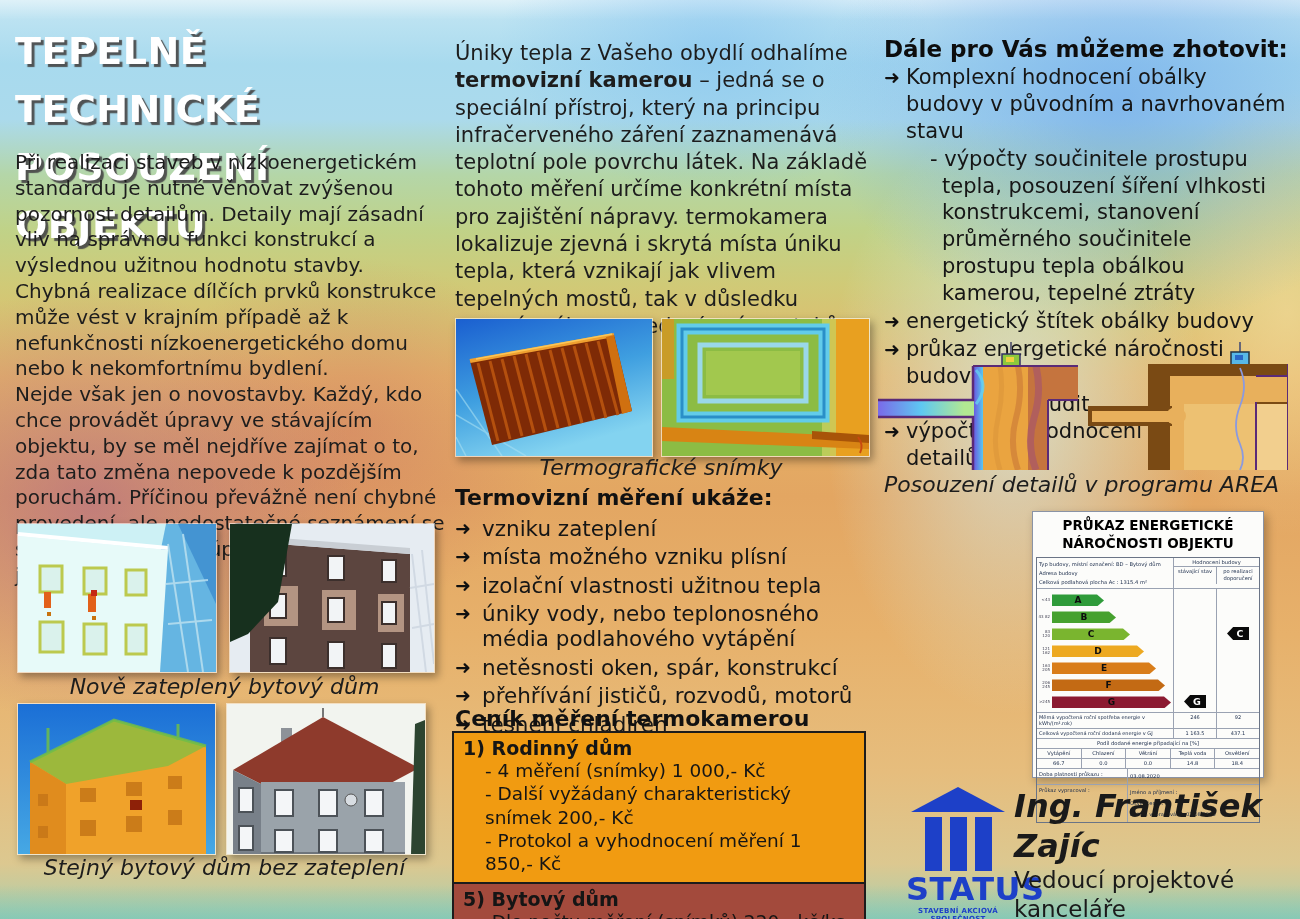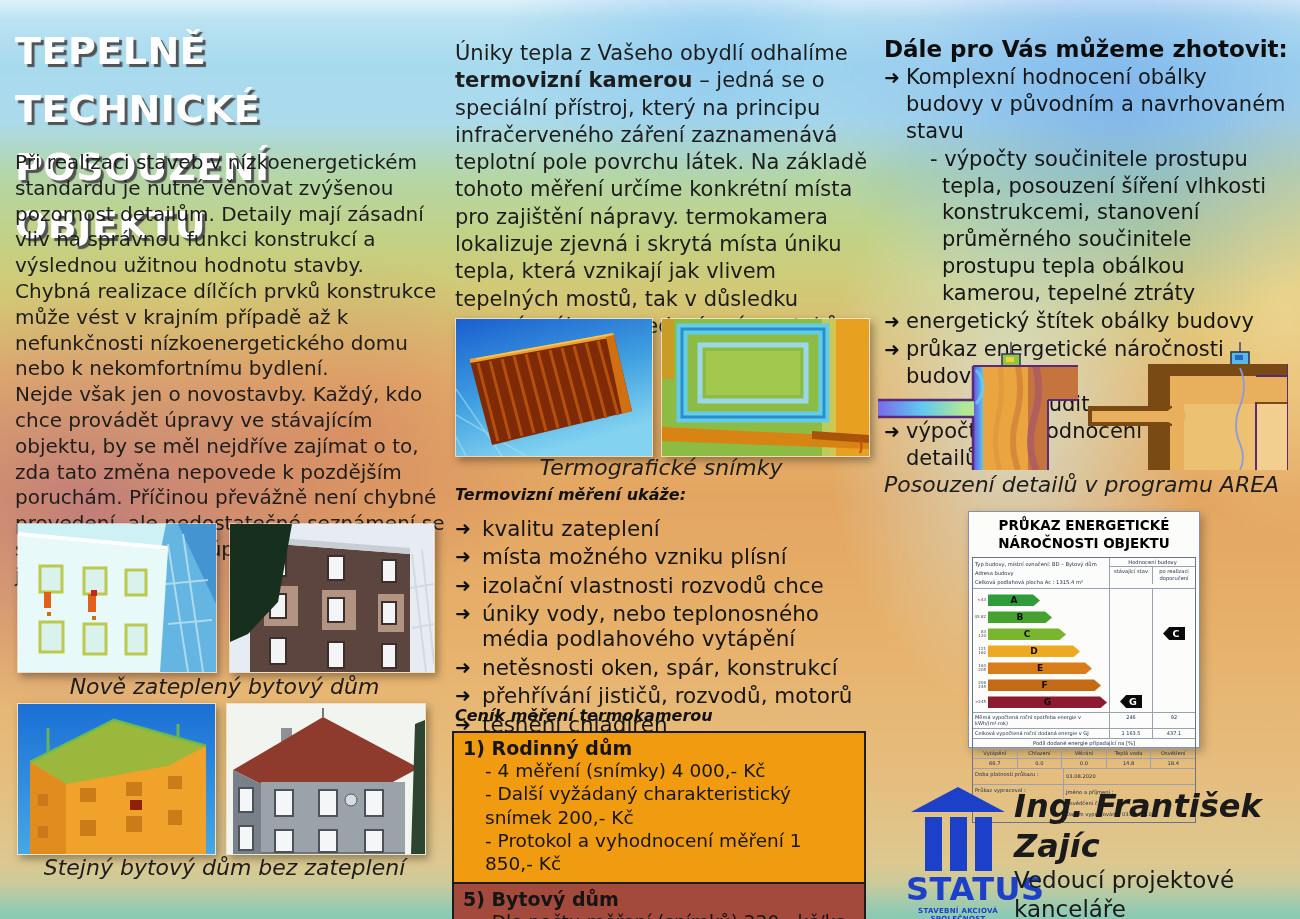--- a/index.html
+++ b/index.html
@@ -33,41 +33,41 @@
   .left-paras { left:15px; top:150px; width:430px; }
   .para { font-size:20px; line-height:1.29; color:#1d1d1d; margin:0; }
   .photo-row { display:flex; }
   .photo { box-shadow:3px 4px 8px rgba(0,0,0,0.35); border:1px solid rgba(255,255,255,0.55); }
   .photo svg { display:block; }
   .caption { font-style:italic; font-size:22px; color:#1d1d1d; text-align:center; }
 
   
   .mid-intro { left:455px; top:40px; width:414px; font-size:21px; line-height:1.3; color:#1d1d1d; }
   .mid-intro b { font-weight:bold; }
-  .list-head { font-size:16px; font-weight:bold; color:#111;font-style:italic; }
+  .list-head { font-size:22px; font-weight:bold; color:#111; }
   .b-row { display:flex; font-size:21.5px; line-height:1.18; color:#161616; margin:3px 0; }
   .b-arrow { flex:0 0 27px; font-size:19px; padding-top:1px; color:#101010; }
   .price-wrap { left:452px; top:731px; width:414px; border:2px solid #1c1c1c; }
   .price-box { padding:4px 9px 7px 9px; color:#151515; }
   .price-box.family { background:#f19b11; }
   .price-box.apartment { background:#a34a3c; border-top:2px solid #1c1c1c; }
   .price-title { font-size:19px; font-weight:bold; }
   .price-line { font-size:18.5px; line-height:1.26; padding-left:22px; }
 
   
   .right-head { left:884px; top:36px; font-size:23px; font-weight:bold; color:#0d0d0d; }
   .right-list { left:884px; top:63px; width:406px; }
   .right-list .b-row { font-size:21px; margin:1px 0; line-height:1.28; }
   .right-list .b-arrow { flex:0 0 22px; }
   .sub-item { font-size:21px; line-height:1.28; color:#161616;
     margin-left:46px; width:352px; text-indent:-12px; padding-left:12px; }
   .area-caption { font-style:italic; font-size:22px; color:#1d1d1d; text-align:left; }
 
   
-  .cert { left:968px; top:511px; width:232px; height:237px; background:#fcfcfa;
+  .cert { left:1032px; top:511px; width:232px; height:267px; background:#fcfcfa;
     border:1px solid #8a93a5; box-shadow:3px 4px 9px rgba(0,0,0,0.28); color:#1a2b4a; }
   .cert-title { font-size:13.5px; font-weight:bold; text-align:center; line-height:1.32;
     color:#000; padding-top:5px; }
   .cert-table { margin:4px 3px 0 3px; border:1px solid #6a7486; }
   .ct-row { display:flex; }
   .ct-info { width:136px; padding:2px 2px 1px 2px; font-size:5.2px; line-height:1.75; }
   .ct-assess { width:86px; border-left:1px solid #9aa2b2; font-size:5.2px; text-align:center; }
   .ct-assess-head { border-bottom:1px solid #9aa2b2; padding:1px 0; }
   .ct-assess-cols { display:flex; }
   .ct-assess-col { flex:1; padding:1px 2px; line-height:1.5; }
@@ -306,29 +306,29 @@
         <path d="M196,118 q6,8 2,16" stroke="#c84a10" stroke-width="2" fill="none"></path>
       </svg>
     </div>
   </div>
   <div class="layer caption" style="left:455px; top:455px; width:412px;">Termografické snímky</div>
 
   <div class="layer list-head" style="left:455px; top:485px;">Termovizní měření ukáže:</div>
   <div class="layer" style="left:455px; top:513px; width:416px;">
     <div class="b-row">
         <span class="b-arrow">➜</span>
-        <span>kvalitu zateplení</span>
+        <span>vzniku zateplení</span>
       </div>
     <div class="b-row">
         <span class="b-arrow">➜</span>
         <span>místa možného vzniku plísní</span>
       </div>
     <div class="b-row">
         <span class="b-arrow">➜</span>
-        <span>izolační vlastnosti rozvodů chce</span>
+        <span>izolační vlastnosti užitnou tepla</span>
       </div>
     <div class="b-row">
         <span class="b-arrow">➜</span>
         <span>úniky vody, nebo teplonosného média podlahového vytápění</span>
       </div>
     <div class="b-row">
         <span class="b-arrow">➜</span>
         <span>netěsnosti oken, spár, konstrukcí</span>
       </div>
     <div class="b-row">
@@ -338,21 +338,21 @@
     <div class="b-row">
         <span class="b-arrow">➜</span>
         <span>těsnění chladíren</span>
       </div>
   </div>
 
   <div class="layer list-head" style="left:455px; top:706px;">Ceník měření termokamerou</div>
   <div class="layer price-wrap">
     <div class="price-box family">
       <div class="price-title">1) Rodinný dům</div>
-      <div class="price-line">- 4 měření (snímky) 4 000,- Kč</div>
+      <div class="price-line">- 4 měření (snímky) 1 000,- Kč</div>
       <div class="price-line">- Další vyžádaný charakteristický snímek 200,- Kč</div>
       <div class="price-line">- Protokol a vyhodnocení měření 1 850,- Kč</div>
     </div>
     <div class="price-box apartment">
       <div class="price-title">5) Bytový dům</div>
       <div class="price-line">-Dle počtu měření (snímků) 220,- kč/ks (min. 5ks)</div>
 
     </div>
   </div>
 

